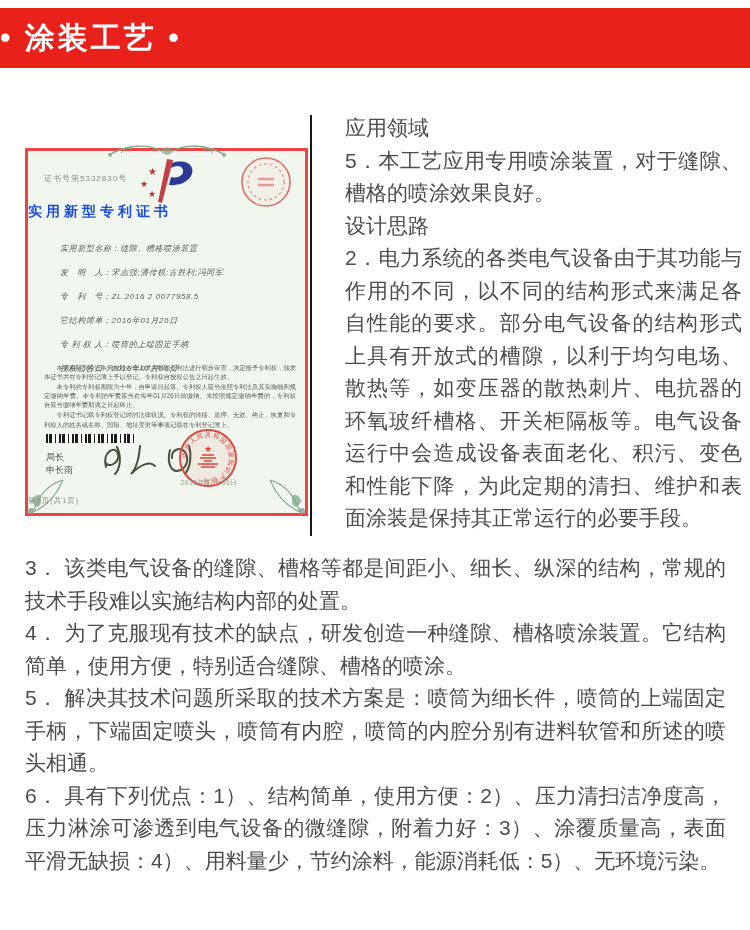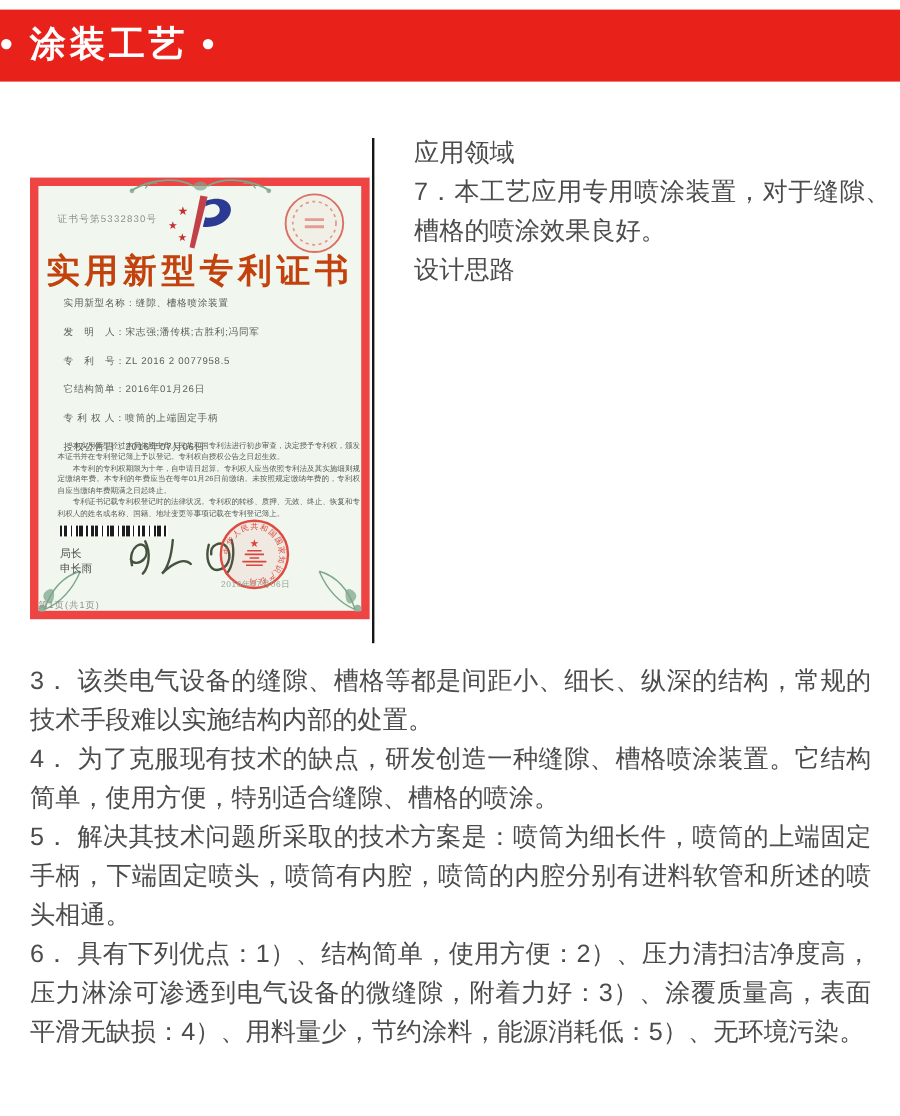--- a/index.html
+++ b/index.html
@@ -12,42 +12,42 @@
     background:#e8211b; color:#ffffff; 
     font-size:30px; font-weight:bold; line-height:60px; letter-spacing:3px;
   }
 
   
   .cert-figure { position:absolute; left:0; top:110px; width:311px; height:446px; background:#ffffff; }
   .cert-edge   { position:absolute; left:310px; top:115px; width:2px; height:421px; background:#161616; }
 
   .cert-paper {
     position:absolute; left:25px; top:38px; width:283px; height:368px;
-    background:#f1f6ee; border:7px solid #ef4444; position:absolute;
+    background:#f1f6ee; border:3px solid #ef4444; position:absolute;
   }
   .cert-paper .inner { position:relative; width:100%; height:100%; }
 
   .top-ornament { position:absolute; left:50%; top:-10px; transform:translateX(-50%); }
   .corner-fl { position:absolute; bottom:-3px; }
   .corner-fl.left  { left:-3px; }
   .corner-fl.right { right:-3px; transform:scaleX(-1); }
 
   .cert-no { position:absolute; left:16px; top:22px; font-size:8px; color:#8b918b; letter-spacing:1px; }
 
   .cert-logo { position:absolute; left:50%; top:6px; transform:translateX(-50%); }
 
   .small-seal { position:absolute; right:12px; top:4px; opacity:.85; }
 
   .cert-title {
-    position:absolute; left:0; top:52px; width:100%; text-align:center;
-    font-family:"Liberation Serif", serif; font-weight:bold; font-size:28px;
-    letter-spacing:4px; color:#c2410c;
+    position:absolute; left:0; top:52px; width:100%; text-align:left;
+    font-family:"Liberation Serif", serif; font-weight:bold; font-size:14px;
+    letter-spacing:4px; color:#1d4ed8;
   }
 
-  .cert-fields { position:absolute; left:21px; top:92px; width:250px; }
+  .cert-fields { position:absolute; left:32px; top:92px; width:250px;font-style:italic; }
   .cert-field { font-size:8px; color:#5a5f5a; letter-spacing:.6px; margin-bottom:13px; white-space:nowrap; }
 
   .legal {
     position:absolute; left:16px; top:212px; width:420px;
     transform:scale(0.6); transform-origin:0 0;
     font-size:10.5px; line-height:1.5; color:#5a5f5a; text-align:justify;
   }
   .legal p { text-indent:2em; }
 
   .barcode {
@@ -167,22 +167,23 @@
       <div class="cert-footer">第1页(共1页)</div>
 
     </div>
   </div>
 </div>
 
 <div class="cert-edge"></div>
 
 <div class="right-col">
   <div class="sec-heading">应用领域</div>
-  <p class="para">7．本工艺应用专用喷涂装置，对于缝隙、槽格的喷涂效果良好。</p>
+  <p class="para">5．本工艺应用专用喷涂装置，对于缝隙、槽格的喷涂效果良好。</p>
   <div class="sec-heading">设计思路</div>
+  <p class="para">2．电力系统的各类电气设备由于其功能与作用的不同，以不同的结构形式来满足各自性能的要求。部分电气设备的结构形式上具有开放式的槽隙，以利于均匀电场、散热等，如变压器的散热刺片、电抗器的环氧玻纤槽格、开关柜隔板等。电气设备运行中会造成设备表面老化、积污、变色和性能下降，为此定期的清扫、维护和表面涂装是保持其正常运行的必要手段。</p>
 </div>
 
 <div class="bottom-sec">
   <p class="para">3． 该类电气设备的缝隙、槽格等都是间距小、细长、纵深的结构，常规的技术手段难以实施结构内部的处置。</p>
   <p class="para">4． 为了克服现有技术的缺点，研发创造一种缝隙、槽格喷涂装置。它结构简单，使用方便，特别适合缝隙、槽格的喷涂。</p>
   <p class="para">5． 解决其技术问题所采取的技术方案是：喷筒为细长件，喷筒的上端固定手柄，下端固定喷头，喷筒有内腔，喷筒的内腔分别有进料软管和所述的喷头相通。</p>
   <p class="para">6． 具有下列优点：1）、结构简单，使用方便：2）、压力清扫洁净度高，压力淋涂可渗透到电气设备的微缝隙，附着力好：3）、涂覆质量高，表面平滑无缺损：4）、用料量少，节约涂料，能源消耗低：5）、无环境污染。</p>
 </div>
 
 </body></html>

